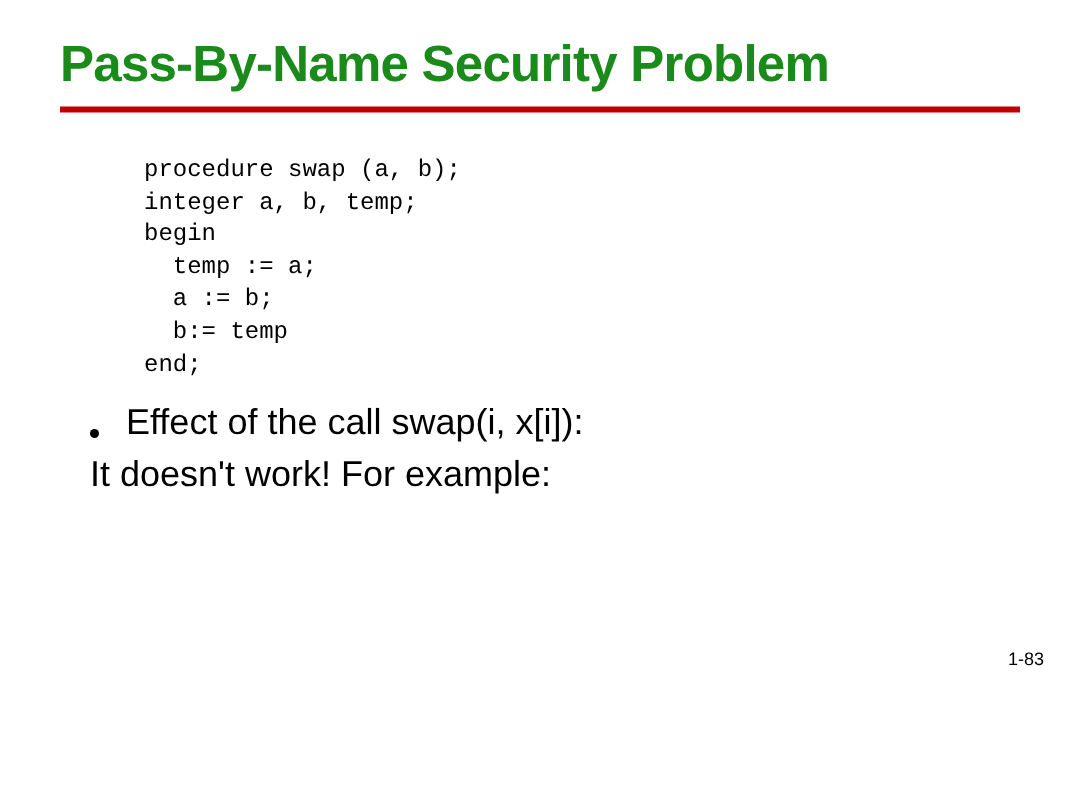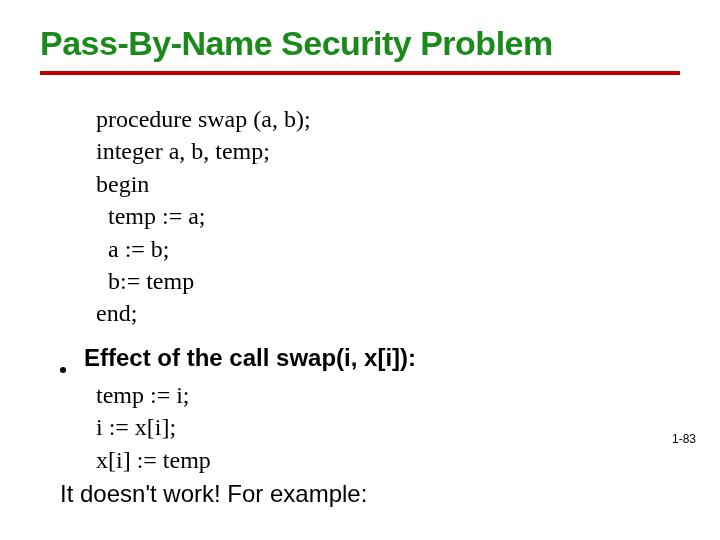--- a/index.html
+++ b/index.html
@@ -25,31 +25,30 @@
     font-weight: 600;
     margin: 0 0 8px 0;
     letter-spacing: -0.5px;
   }
   .rule {
     height: 4px;
     background: #c00000;
     margin: 6px 0 28px 0;
   }
   .code-block {
-    font-family: Liberation Serif, serif;
-    font-size: 24px;
+    font-family: Liberation Mono, monospace;
+    font-size: 16px;
     line-height: 1.35;
     white-space: pre;
     margin-left: 56px;
   }
   .bullet-row {
     display: flex;
-    align-items: flex-end;
+    align-items: center;
     margin: 12px 0 6px 20px;
-    font-weight: bold;
   }
   .bullet-dot {
     width: 6px;
     height: 6px;
     border-radius: 50%;
     background: #000;
     margin-top: 14px;
     margin-right: 18px;
     flex: 0 0 auto;
   }
@@ -85,20 +84,17 @@
   temp := a;
   a := b;
   b:= temp
 end;</div>
 
   <div class="bullet-row">
     <div class="bullet-dot"></div>
     <div class="bullet-text">Effect of the call swap(i, x[i]):</div>
   </div>
 
-  <div class="code-block">temp := i;
-i := x[i];
-x[i] := temp</div>
 
   <div class="conclude">It doesn't work! For example:</div>
 
   <div class="pagenum">1-83</div>
 </div>
 
 </body></html>

